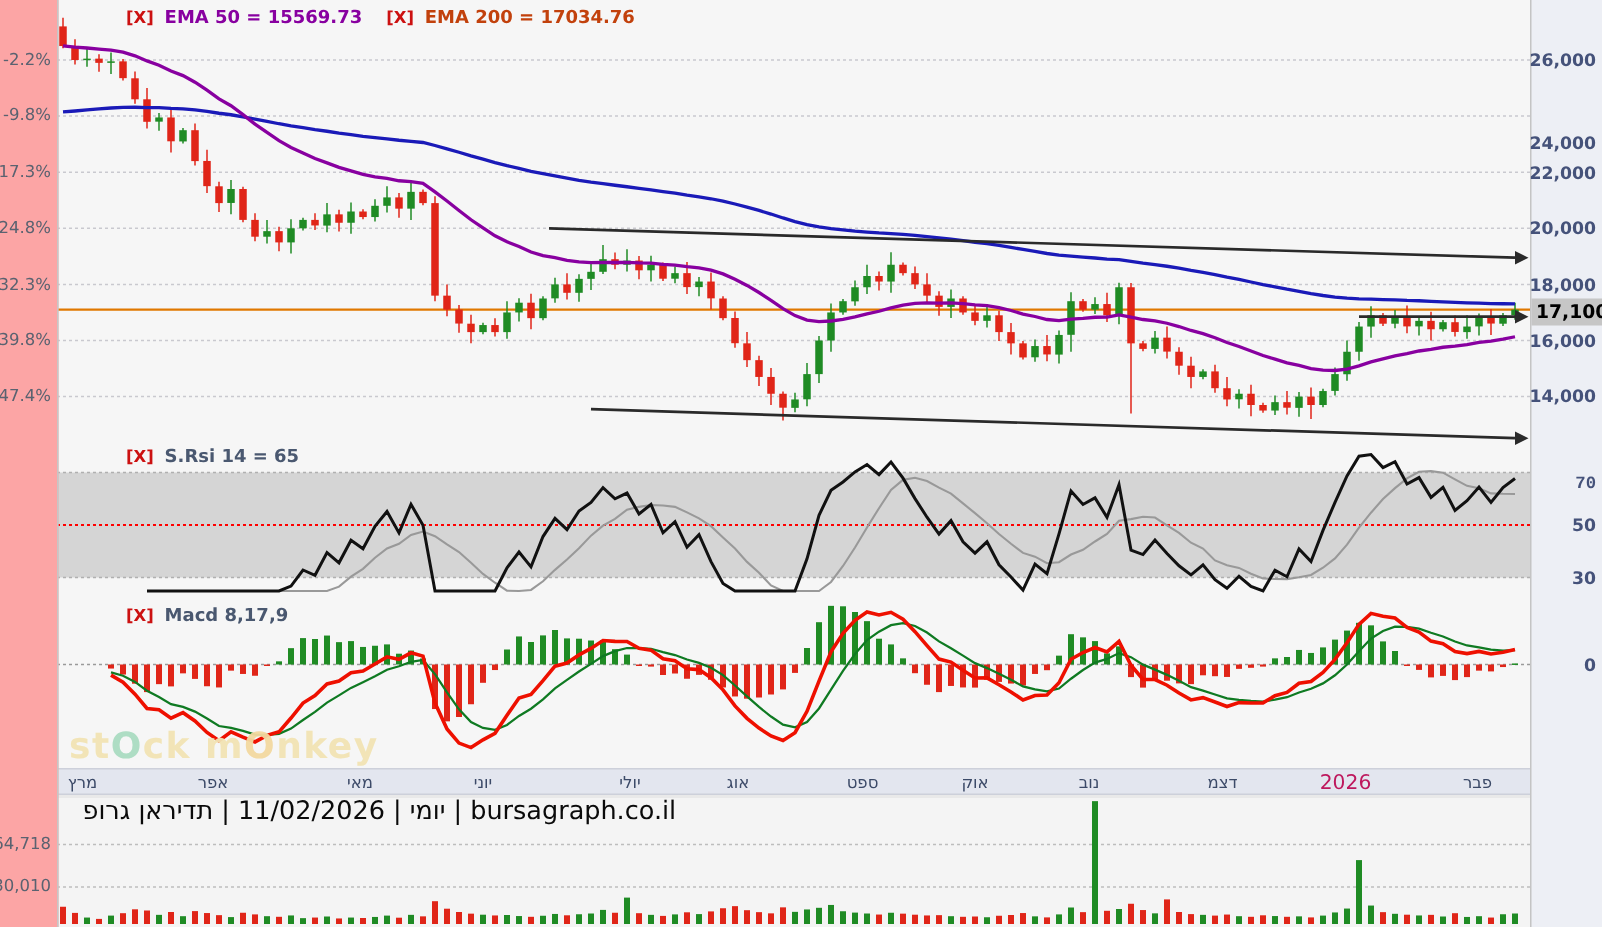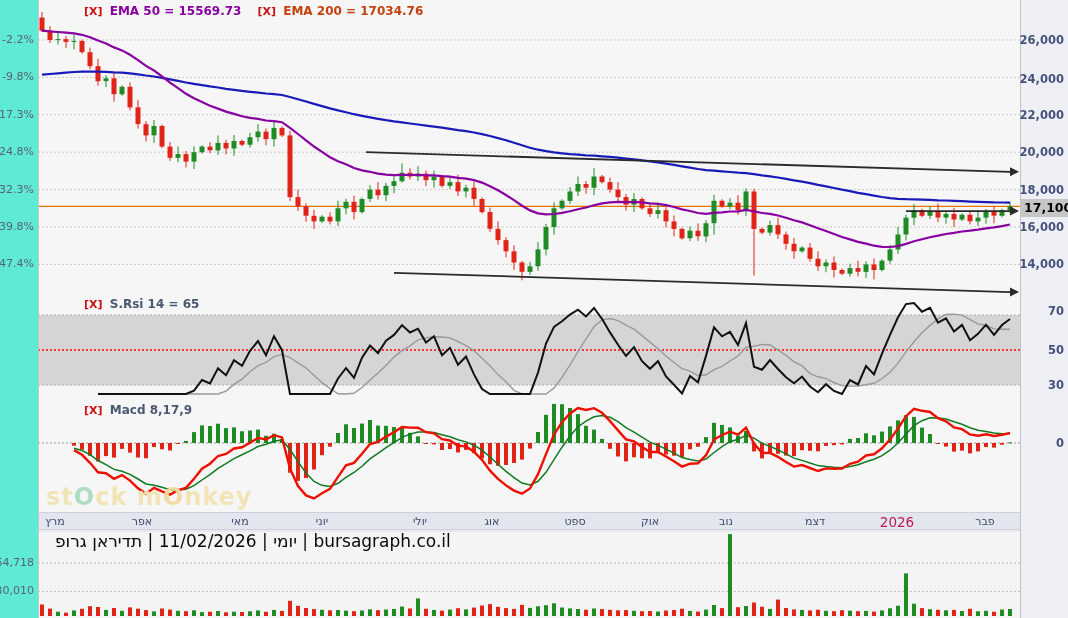--- a/index.html
+++ b/index.html
@@ -1,19 +1,19 @@
 <!DOCTYPE html>
 <html lang="he"><head>
 <meta charset="utf-8">
 <style>
   html,body{margin:0;padding:0;background:#e9e9e9;font-family:"DejaVu Sans","Liberation Sans",sans-serif;}
   #page{position:relative;width:1068px;height:618px;background:#e9e9e9;overflow:hidden;}
   #plot-col{position:absolute;left:38px;top:0;width:982px;height:530px;background:#f6f6f6;}
   #vol-col{position:absolute;left:38px;top:532px;width:982px;height:86px;background:#f4f4f4;}
-  #left-gutter{position:absolute;left:0;top:0;width:38px;height:618px;background:#5eead4;border-right:1px solid #c6c6c6;z-index:5;}
+  #left-gutter{position:absolute;left:0;top:0;width:38px;height:618px;background:#fca5a5;border-right:1px solid #c6c6c6;z-index:5;}
   #right-gutter{position:absolute;left:1020px;top:0;width:48px;height:618px;background:#edeff5;border-left:1px solid #c4c4c4;z-index:5;}
   svg{position:absolute;left:38px;display:block;}
   #price-svg{top:0;}
   #rsi-svg{top:300px;}
   #macd-svg{top:397px;}
   #vol-svg{top:532px;z-index:2;}
   .legend{position:absolute;z-index:6;display:flex;gap:16px;white-space:nowrap;font-size:12px;font-weight:700;margin-left:44px;}
   .legend .x{color:#cc1111;font-size:11px;cursor:pointer;margin-right:3px;}
   #main-legend{left:40px;top:4px;}
   #main-legend .ema50{color:#8800a0;}
@@ -43,27 +43,27 @@
       <div class="pct-lbl" style="top: 107.8px;">-17.3%</div>
       <div class="pct-lbl" style="top: 145.2px;">-24.8%</div>
       <div class="pct-lbl" style="top: 182.6px;">-32.3%</div>
       <div class="pct-lbl" style="top: 220px;">-39.8%</div>
       <div class="pct-lbl" style="top: 257.4px;">-47.4%</div>
       <div class="pct-lbl" style="top: 555.996px;">64,718</div>
       <div class="pct-lbl" style="top: 584.422px;">30,010</div>
     </div>
   <div id="right-gutter">
       <div class="axis-lbl" style="top: 33px; margin-left: 21px;">26,000</div>
-      <div class="axis-lbl" style="top: 72px; text-align: center;">24,000</div>
+      <div class="axis-lbl" style="top: 88px; text-align: center;">24,000</div>
       <div class="axis-lbl" style="top: 107.8px;">22,000</div>
       <div class="axis-lbl" style="top: 145.2px;">20,000</div>
       <div class="axis-lbl" style="top: 182.6px;">18,000</div>
       <div class="axis-lbl" style="top: 220px;">16,000</div>
       <div class="axis-lbl" style="top: 257.4px;">14,000</div>
-      <div class="axis-lbl" style="top: 304px;">70</div>
+      <div class="axis-lbl" style="top: 316px; font-family: Liberation Mono, monospace;">70</div>
       <div class="axis-lbl" style="top: 343px;">50</div>
       <div class="axis-lbl" style="top: 378px;">30</div>
       <div class="axis-lbl" style="top: 436px;">0</div>
     </div>
 
   <svg id="price-svg" width="982" height="300" viewBox="0 0 982 300">
       <line x1="0" y1="40.0" x2="982" y2="40.0" stroke="#c9c9cf" stroke-dasharray="2,2"></line>
       <line x1="0" y1="77.4" x2="982" y2="77.4" stroke="#c9c9cf" stroke-dasharray="2,2"></line>
       <line x1="0" y1="114.8" x2="982" y2="114.8" stroke="#c9c9cf" stroke-dasharray="2,2"></line>
       <line x1="0" y1="152.2" x2="982" y2="152.2" stroke="#c9c9cf" stroke-dasharray="2,2"></line>

